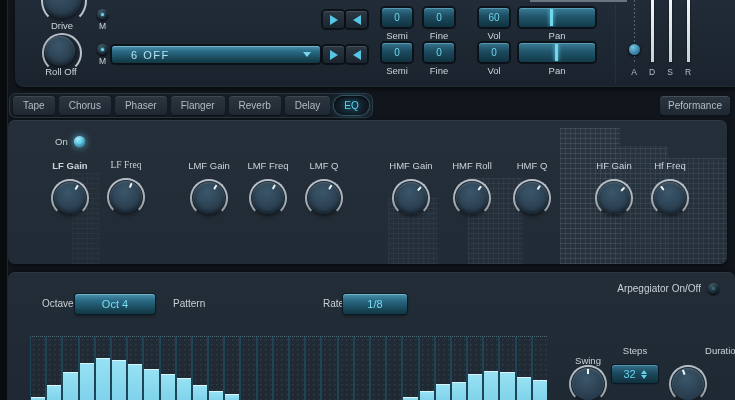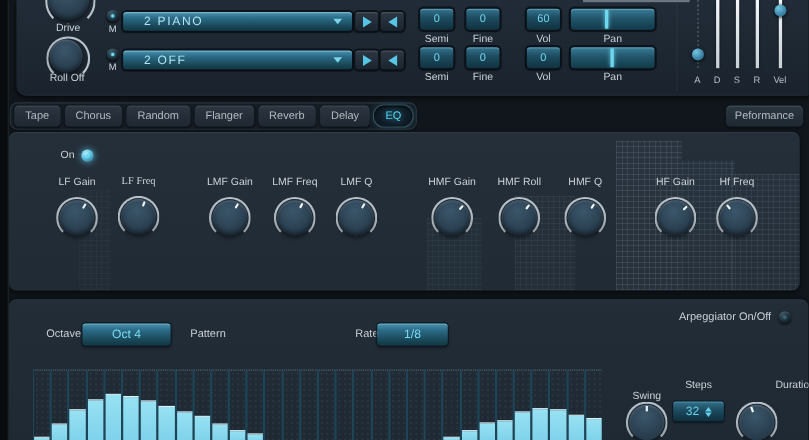--- a/index.html
+++ b/index.html
@@ -145,35 +145,31 @@
   <div class="knob-cap drive-knob"></div>
   <div class="knob-ring drive-knob" style="left:26px;top:-22px;width:42px;height:42px"></div>
   <div class="small-label drive-label">Drive</div>
 
   <div class="knob-ring" style="left:27px;top:33px;width:36px;height:36px"></div>
   <div class="knob-cap rolloff-knob"></div>
   <div class="small-label rolloff-label">Roll Off</div>
 
   <div class="led" style="left:82px;top:9px"></div>
   <div class="m-label" style="left:82px;top:21px">M</div>
-  <div class="dd" style="left:97px;top:11px;width:180px">
-    <span>2 PIANO</span>
-    <span class="caret-down"></span>
-  </div>
   <div class="abtn" style="left:308px;top:11px">
       <span class="tri-right"></span>
     </div>
   <div class="abtn" style="left:331px;top:11px">
       <span class="tri-left"></span>
     </div>
 
   <div class="led" style="left:82px;top:44px"></div>
   <div class="m-label" style="left:82px;top:56px">M</div>
   <div class="dd" style="left:97px;top:46px;width:180px">
-    <span>2 OFF</span>
+    <span>6 OFF</span>
     <span class="caret-down"></span>
   </div>
   <div class="abtn" style="left:308px;top:46px">
       <span class="tri-right"></span>
     </div>
   <div class="abtn" style="left:331px;top:46px">
       <span class="tri-left"></span>
     </div>
 
   <div class="vbox" style="left:367px;top:8px">0</div>
@@ -210,33 +206,27 @@
         <div class="sl-lbl">D</div>
       </div>
       <div class="sl" style="left: 37px;">
         <div class="track bright"></div>
         <div class="sl-lbl">S</div>
       </div>
       <div class="sl" style="left: 55px;">
         <div class="track bright"></div>
         <div class="sl-lbl">R</div>
       </div>
-      <div class="sl" style="left: 76px;">
-        <div class="track bright">
-          <div class="thumb" style="top: 4px;"></div>
-        </div>
-        <div class="sl-lbl">Vel</div>
-      </div>
     </div>
 </div>
 
 <div class="tab-strip" id="tabstrip">
     <div class="tab">Tape</div>
     <div class="tab">Chorus</div>
-    <div class="tab">Random</div>
+    <div class="tab">Phaser</div>
     <div class="tab">Flanger</div>
     <div class="tab">Reverb</div>
     <div class="tab">Delay</div>
     <div class="tab active">EQ</div>
   </div>
 <div class="perf-btn">Peformance</div>
 
 <div class="eq-panel noise">
   <div class="skyline">
     <div class="bldg" style="left:552px;width:60px;height:136px"></div>
@@ -244,21 +234,21 @@
     <div class="bldg" style="left:660px;width:62px;height:106px;opacity:.7"></div>
     <div class="bldg" style="left:460px;width:55px;height:86px;opacity:.55"></div>
     <div class="bldg" style="left:380px;width:50px;height:66px;opacity:.45"></div>
     <div class="bldg" style="left:64px;width:28px;height:91px;opacity:.3"></div>
   </div>
   <div class="eq-on-row">
     <span class="small-label">On</span>
     <span class="led on"></span>
   </div>
   <div id="eqknobs">
-      <div class="eqknob" style="left: 34px;">
+      <div class="eqknob" style="left: 34px; font-weight: bold;">
         <div class="small-label">LF Gain</div>
     <div class="knobviz">
           <div class="knob-ring"></div>
     <div class="knob-cap" style="inset:3px"></div>
     <div class="tick" style="transform:rotate(32deg)"></div>
         </div>
       </div>
       <div class="eqknob" style="left: 90px; font-family: Liberation Serif, serif;">
         <div class="small-label">LF Freq</div>
     <div class="knobviz">

